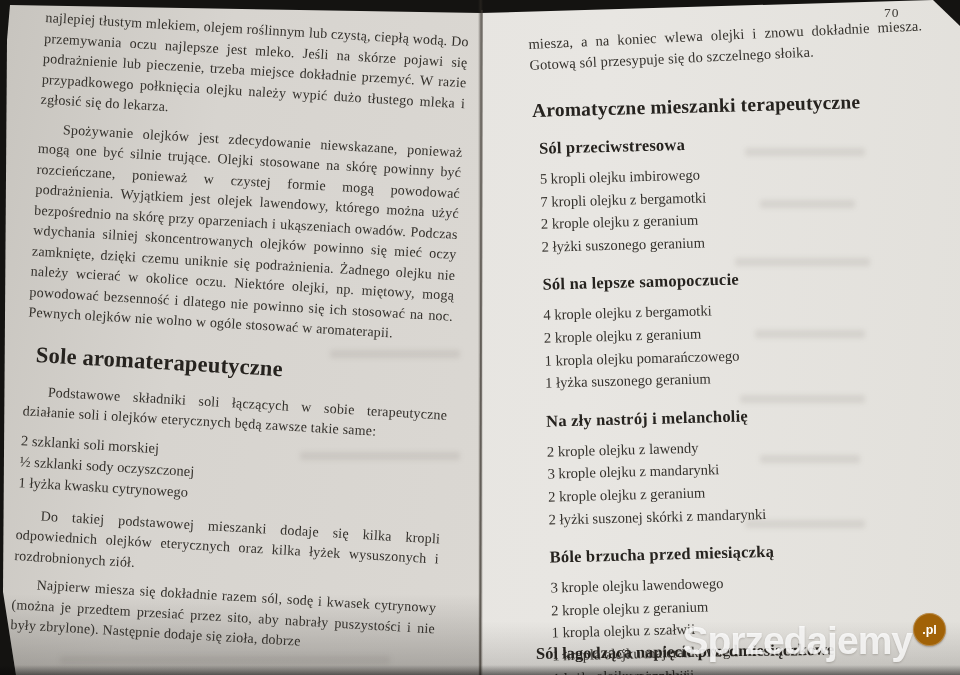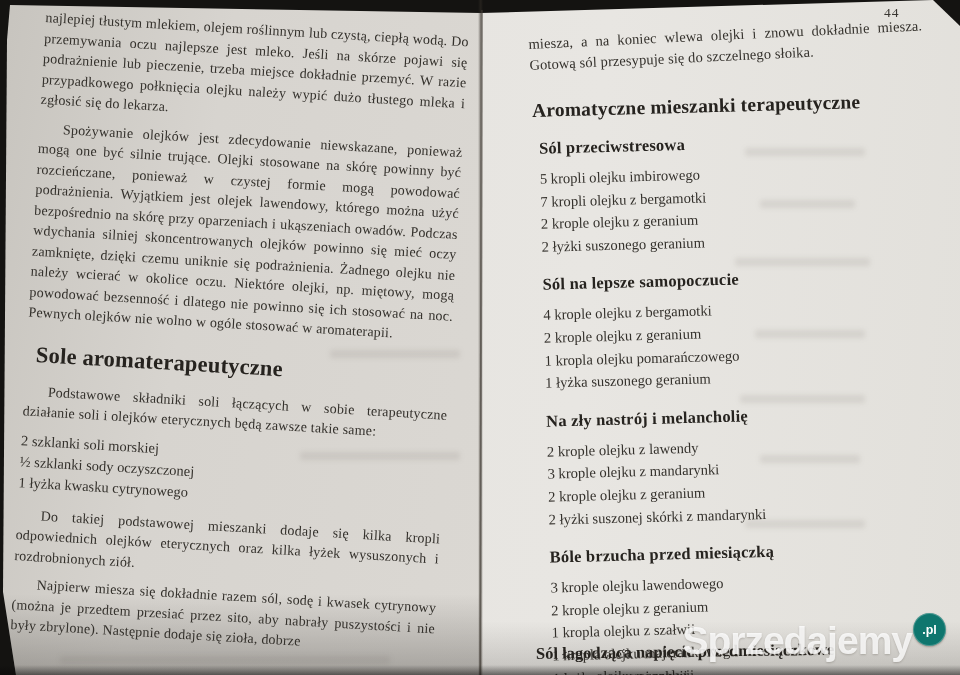--- a/index.html
+++ b/index.html
@@ -130,21 +130,21 @@
     <p class="ink indent">Podstawowe składniki soli łączących w sobie terapeutyczne działanie soli i olejków eterycznych będą zawsze takie same:</p>
     <div id="ingredients">
       <div class="ing-line ink">2 szklanki soli morskiej</div>
       <div class="ing-line ink">½ szklanki sody oczyszczonej</div>
       <div class="ing-line ink">1 łyżka kwasku cytrynowego</div>
     </div>
     <p class="ink indent">Do takiej podstawowej mieszanki dodaje się kilka kropli odpowiednich olejków eterycznych oraz kilka łyżek wysuszonych i rozdrobnionych ziół.</p>
     <p class="ink indent">Najpierw miesza się dokładnie razem sól, sodę i kwasek cytrynowy (można je przedtem przesiać przez sito, aby nabrały puszystości i nie były zbrylone). Następnie dodaje się zioła, dobrze</p>
   </div>
 
-  <div id="page-number">44</div>
+  <div id="page-number">70</div>
 
   <div id="right-col">
     <p id="right-intro" class="ink">miesza, a na koniec wlewa olejki i znowu dokładnie miesza. Gotową sól przesypuje się do szczelnego słoika.</p>
     <div id="right-h1">Aromatyczne mieszanki terapeutyczne</div>
     <div id="recipe-sections">
     <div class="section">
       <div class="sec-title">Sól przeciwstresowa</div>
       <div class="sec-items">
             <div class="r-line">5 kropli olejku imbirowego</div>
             <div class="r-line">7 kropli olejku z bergamotki</div>
@@ -184,20 +184,20 @@
           </div>
     </div>
   </div>
   </div>
 
   <div id="bottom-heading">Sól łagodząca napięcie przedmiesiączkowe</div>
   <div id="cutoff-line">olejku z szałwii</div>
 
   <div id="watermark">
     <span id="wm-text">Sprzedajemy</span>
-    <span id="wm-badge" style="background: #0f766e;">
+    <span id="wm-badge" style="background: #a16207;">
       <span>.pl</span>
     </span>
   </div>
 
   <div id="bottom-shadow"></div>
 
 </div>
 
 </body></html>

